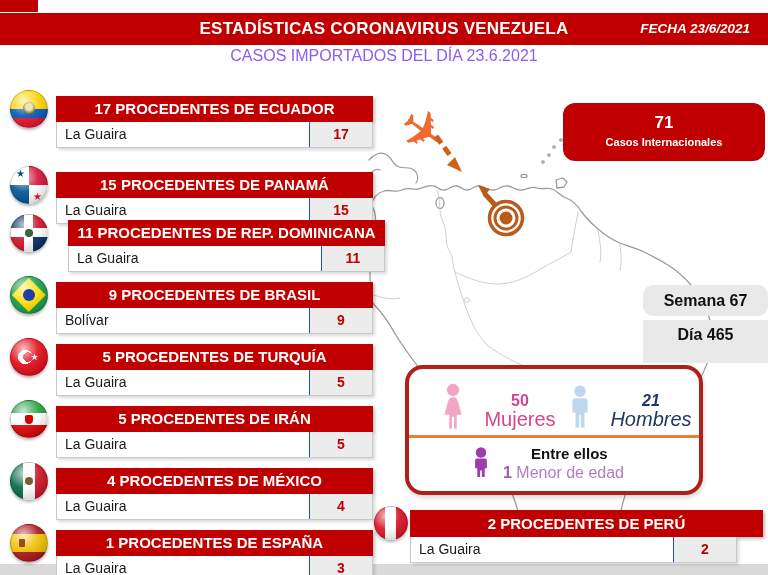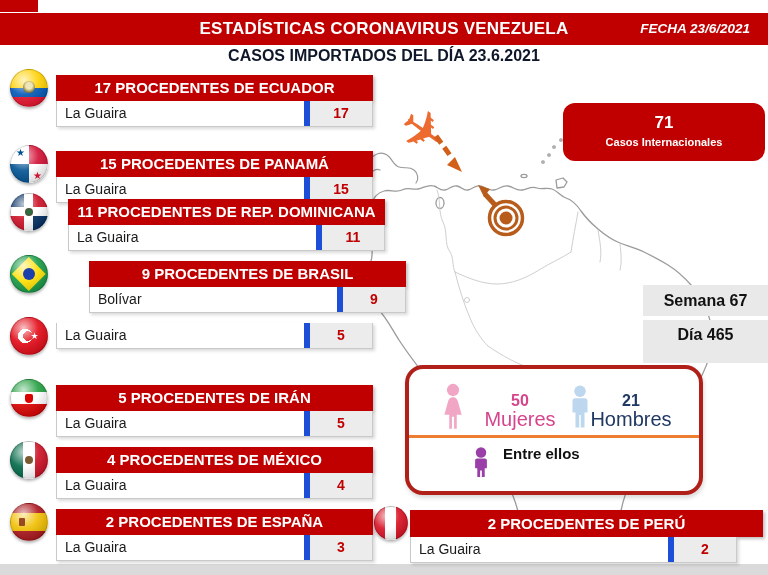--- a/index.html
+++ b/index.html
@@ -9,35 +9,35 @@
     --red:#C00000;--dark-red:#B02018;--orange:#ED7D31;--plane-orange:#ED6B2F;
     --target-brown:#B85C1C;--pink-icon:#F2A6C5;--pink-text:#D6448C;
     --blue-icon:#BDD7EE;--blue-text:#203864;--purple-icon:#9B3FA8;--purple-text:#B07CC6;
     --gray-cell:#ECECEC;--map-outline:#9B9B9B;
   }
   .map-layer{position:absolute;left:0;top:0;width:768px;height:575px;z-index:1;}
   .top-tab{position:absolute;left:0;top:0;width:38px;height:12px;background:var(--red);z-index:2;}
   .banner{position:absolute;left:0;top:13px;width:768px;height:32px;background:var(--red);z-index:2;}
   .banner-title{position:absolute;left:0;right:0;text-align:center;color:#fff;font-weight:bold;font-size:17px;line-height:32px;letter-spacing:.2px;}
   .banner-date{position:absolute;right:18px;top:0;color:#fff;font-weight:bold;font-style:italic;font-size:13.5px;line-height:32px;}
-  .subtitle{position:absolute;top:47px;left:0;right:0;text-align:center;color:#0f172a;font-weight:bold;font-size:16px;z-index:2;}
+  .subtitle{position:absolute;top:47px;left:0;right:0;text-align:center;color:#8b5cf6;font-weight:normal;font-size:16px;z-index:2;}
 
   .countries{position:absolute;left:0;top:75px;width:380px;height:496px;z-index:3;}
-  .country-block{position:absolute;left:0;width:380px;height:56px;}
+  .country-block{position:absolute;left:0;width:380px;height:56px;margin-top:21px;}
   .flag{position:absolute;left:10px;top:-6px;width:38px;height:38px;border-radius:50%;box-shadow:0 2px 3px rgba(0,0,0,.3);overflow:hidden;}
   .flag::after{content:"";position:absolute;inset:0;border-radius:50%;
     background:radial-gradient(circle at 35% 28%, rgba(255,255,255,.75), rgba(255,255,255,.1) 42%, rgba(0,0,0,.18) 88%);
     border:1px solid rgba(0,0,0,.18);box-sizing:border-box;}
   .emblem{position:absolute;z-index:1;}
   .bar{margin-left:56px;width:317px;height:26px;background:var(--red);color:#fff;
     font-weight:bold;font-size:15px;line-height:26px;text-align:center;box-shadow:2px 2px 3px rgba(0,0,0,.25);}
   .rowline{margin-left:56px;width:317px;height:26px;display:flex;background:#fff;
     border:1px solid #c9c9c9;border-top:none;box-sizing:border-box;box-shadow:2px 2px 3px rgba(0,0,0,.15);}
   .origin{flex:1;font-size:14px;line-height:24px;padding-left:8px;color:#1a1a1a;}
-  .count{width:62px;background:var(--gray-cell);color:var(--red);font-weight:bold;font-size:14px;line-height:24px;text-align:center;border-left:6px solid #1d4ed8;}
+  .count{width:62px;background:var(--gray-cell);color:var(--red);font-weight:bold;font-size:14px;line-height:24px;text-align:center;border-left:1px solid #1d4ed8;}
 
   
   .flag-ecuador{background:linear-gradient(180deg,#FFD100 0 50%,#0057B7 50% 75%,#E8112D 75% 100%);}
   .flag-ecuador .emblem{left:13px;top:12px;width:12px;height:12px;border-radius:50%;
     background:radial-gradient(circle at 50% 40%,#efe6b5 0 35%,#8a7b3a 70%,#5c512a 100%);}
   .flag-panama{background:conic-gradient(from 0deg at 50% 50%,#D21034 0 25%,#fff 0 50%,#005293 0 75%,#fff 0 100%);}
   .flag-panama::before{content:"★";position:absolute;left:6px;top:2px;font-size:10px;color:#005293;z-index:1;}
   .flag-panama .emblem{right:6px;bottom:2px;font-size:10px;color:#D21034;}
   .flag-panama .emblem::before{content:"★";}
   .flag-dominicana{background:
@@ -62,37 +62,37 @@
   .flag-espana .emblem{left:9px;top:15px;width:6px;height:8px;background:#9a4a20;border-radius:1px;}
   .flag-peru{background:linear-gradient(90deg,#D91023 0 33%,#fff 0 66%,#D91023 0 100%);}
 
   .badge-total{position:absolute;left:563px;top:103px;width:202px;height:58px;background:var(--red);
     border-radius:12px;z-index:3;display:flex;flex-direction:column;align-items:center;justify-content:center;color:#fff;}
   .badge-total .value{font-weight:bold;font-size:17px;line-height:20px;}
   .badge-total .label{font-weight:600;font-size:11px;line-height:18px;}
 
   .period-box{position:absolute;left:643px;width:125px;background:#E9E9E9;color:#111;
     font-weight:bold;font-size:16px;text-align:center;z-index:3;}
-  .period-week{top:285px;height:31px;line-height:31px;}
+  .period-week{top:285px;height:31px;line-height:31px;border-radius:10px;}
   .period-day{top:320px;height:43px;line-height:29px;}
 
   .gender-box{position:absolute;left:405px;top:365px;width:298px;height:130px;background:#fff;
     border:4px solid var(--dark-red);border-radius:18px;box-sizing:border-box;z-index:4;box-shadow:1px 3px 4px rgba(0,0,0,.15);}
   .gender-box svg{position:absolute;}
   .icon-woman{left:28px;top:12px;}
   .icon-man{left:156px;top:12px;}
   .icon-child{left:60px;top:76px;}
   .stat{position:absolute;text-align:center;}
   .stat .num{font-weight:bold;font-size:16px;line-height:19px;}
   .stat .lbl{font-size:20px;line-height:18px;}
   .stat-women{left:62px;top:22px;width:98px;color:var(--pink-text);}
-  .stat-men{left:175px;top:22px;width:94px;color:var(--blue-text);}
+  .stat-men{left:195px;top:22px;width:94px;color:var(--blue-text);font-style:italic;}
   .gender-divider{position:absolute;left:0;right:0;top:66px;height:3px;background:var(--orange);}
   .minors{position:absolute;left:94px;top:75px;}
-  .minors .intro{color:#111;font-weight:bold;font-size:15px;line-height:19px;}
+  .minors .intro{color:#111;font-weight:bold;font-size:15px;line-height:19px;margin-left:28px;}
   .minors .detail{font-size:16px;line-height:20px;color:var(--purple-text);}
   .minors .detail .n{font-weight:bold;color:#A05EB5;}
 
   .peru-block{position:absolute;left:374px;top:510px;z-index:4;width:394px;}
   .peru-block .flag{left:0;top:-4px;width:34px;height:34px;}
   .peru-block .bar{margin-left:36px;width:353px;height:27px;line-height:27px;}
   .peru-block .rowline{margin-left:36px;width:327px;}
 
   .bottom-strip{position:absolute;left:0;bottom:0;width:768px;height:11px;background:#DADADA;z-index:1;}
 </style>
@@ -184,34 +184,35 @@
       <div class="country-block" style="top: 124px; padding-left: 12px;">
       <span class="flag flag-dominicana">
           <span class="emblem"></span>
         </span>
       <div class="bar"><span>11 PROCEDENTES DE REP. DOMINICANA</span></div>
       <div class="rowline">
         <span class="origin">La Guaira</span>
         <span class="count">11</span>
       </div>
     </div>
-      <div class="country-block" style="top: 186px; padding-left: 33px;">
+      <div class="country-block" style="top: 186px;">
       <span class="flag flag-brasil">
           <span class="emblem"></span>
         </span>
       <div class="bar"><span>9 PROCEDENTES DE BRASIL</span></div>
       <div class="rowline">
         <span class="origin">Bolívar</span>
         <span class="count">9</span>
       </div>
     </div>
       <div class="country-block" style="top: 248px;">
       <span class="flag flag-turquia">
           <span class="emblem"></span>
         </span>
+      <div class="bar"><span>5 PROCEDENTES DE TURQUÍA</span></div>
       <div class="rowline">
         <span class="origin">La Guaira</span>
         <span class="count">5</span>
       </div>
     </div>
       <div class="country-block" style="top: 310px;">
       <span class="flag flag-iran">
           <span class="emblem"></span>
         </span>
       <div class="bar"><span>5 PROCEDENTES DE IRÁN</span></div>
@@ -227,21 +228,21 @@
       <div class="bar"><span>4 PROCEDENTES DE MÉXICO</span></div>
       <div class="rowline">
         <span class="origin">La Guaira</span>
         <span class="count">4</span>
       </div>
     </div>
       <div class="country-block" style="top: 434px;">
       <span class="flag flag-espana">
           <span class="emblem"></span>
         </span>
-      <div class="bar"><span>2 PROCEDENTES DE ESPAÑA</span></div>
+      <div class="bar"><span>1 PROCEDENTES DE ESPAÑA</span></div>
       <div class="rowline">
         <span class="origin">La Guaira</span>
         <span class="count">3</span>
       </div>
     </div>
     </div>
 
   <div class="badge-total">
     <div class="value">71</div>
     <div class="label">Casos Internacionales</div>
@@ -267,20 +268,21 @@
       <div class="num">21</div>
       <div class="lbl">Hombres</div>
     </div>
     <div class="gender-divider"></div>
     <svg class="icon-child" width="24" height="40" viewBox="0 0 22 34">
       <circle cx="11" cy="5.5" r="4.8" fill="var(--purple-icon)"></circle>
       <path d="M7.5 11h7c1.1 0 1.9.8 1.9 1.9V20h-2v8h-2.6v-6h-1.6v6H7.6v-8h-2v-7.1C5.6 11.8 6.4 11 7.5 11z" fill="var(--purple-icon)"></path>
     </svg>
     <div class="minors">
       <div class="intro">Entre ellos</div>
+      <div class="detail"><span class="n">1</span> <span>Menor de edad</span></div>
     </div>
   </div>
 
   <div class="peru-block">
     <span class="flag flag-peru">
         <span class="emblem"></span>
       </span>
     <div class="bar"><span>2 PROCEDENTES DE PERÚ</span></div>
     <div class="rowline">
       <span class="origin">La Guaira</span>

